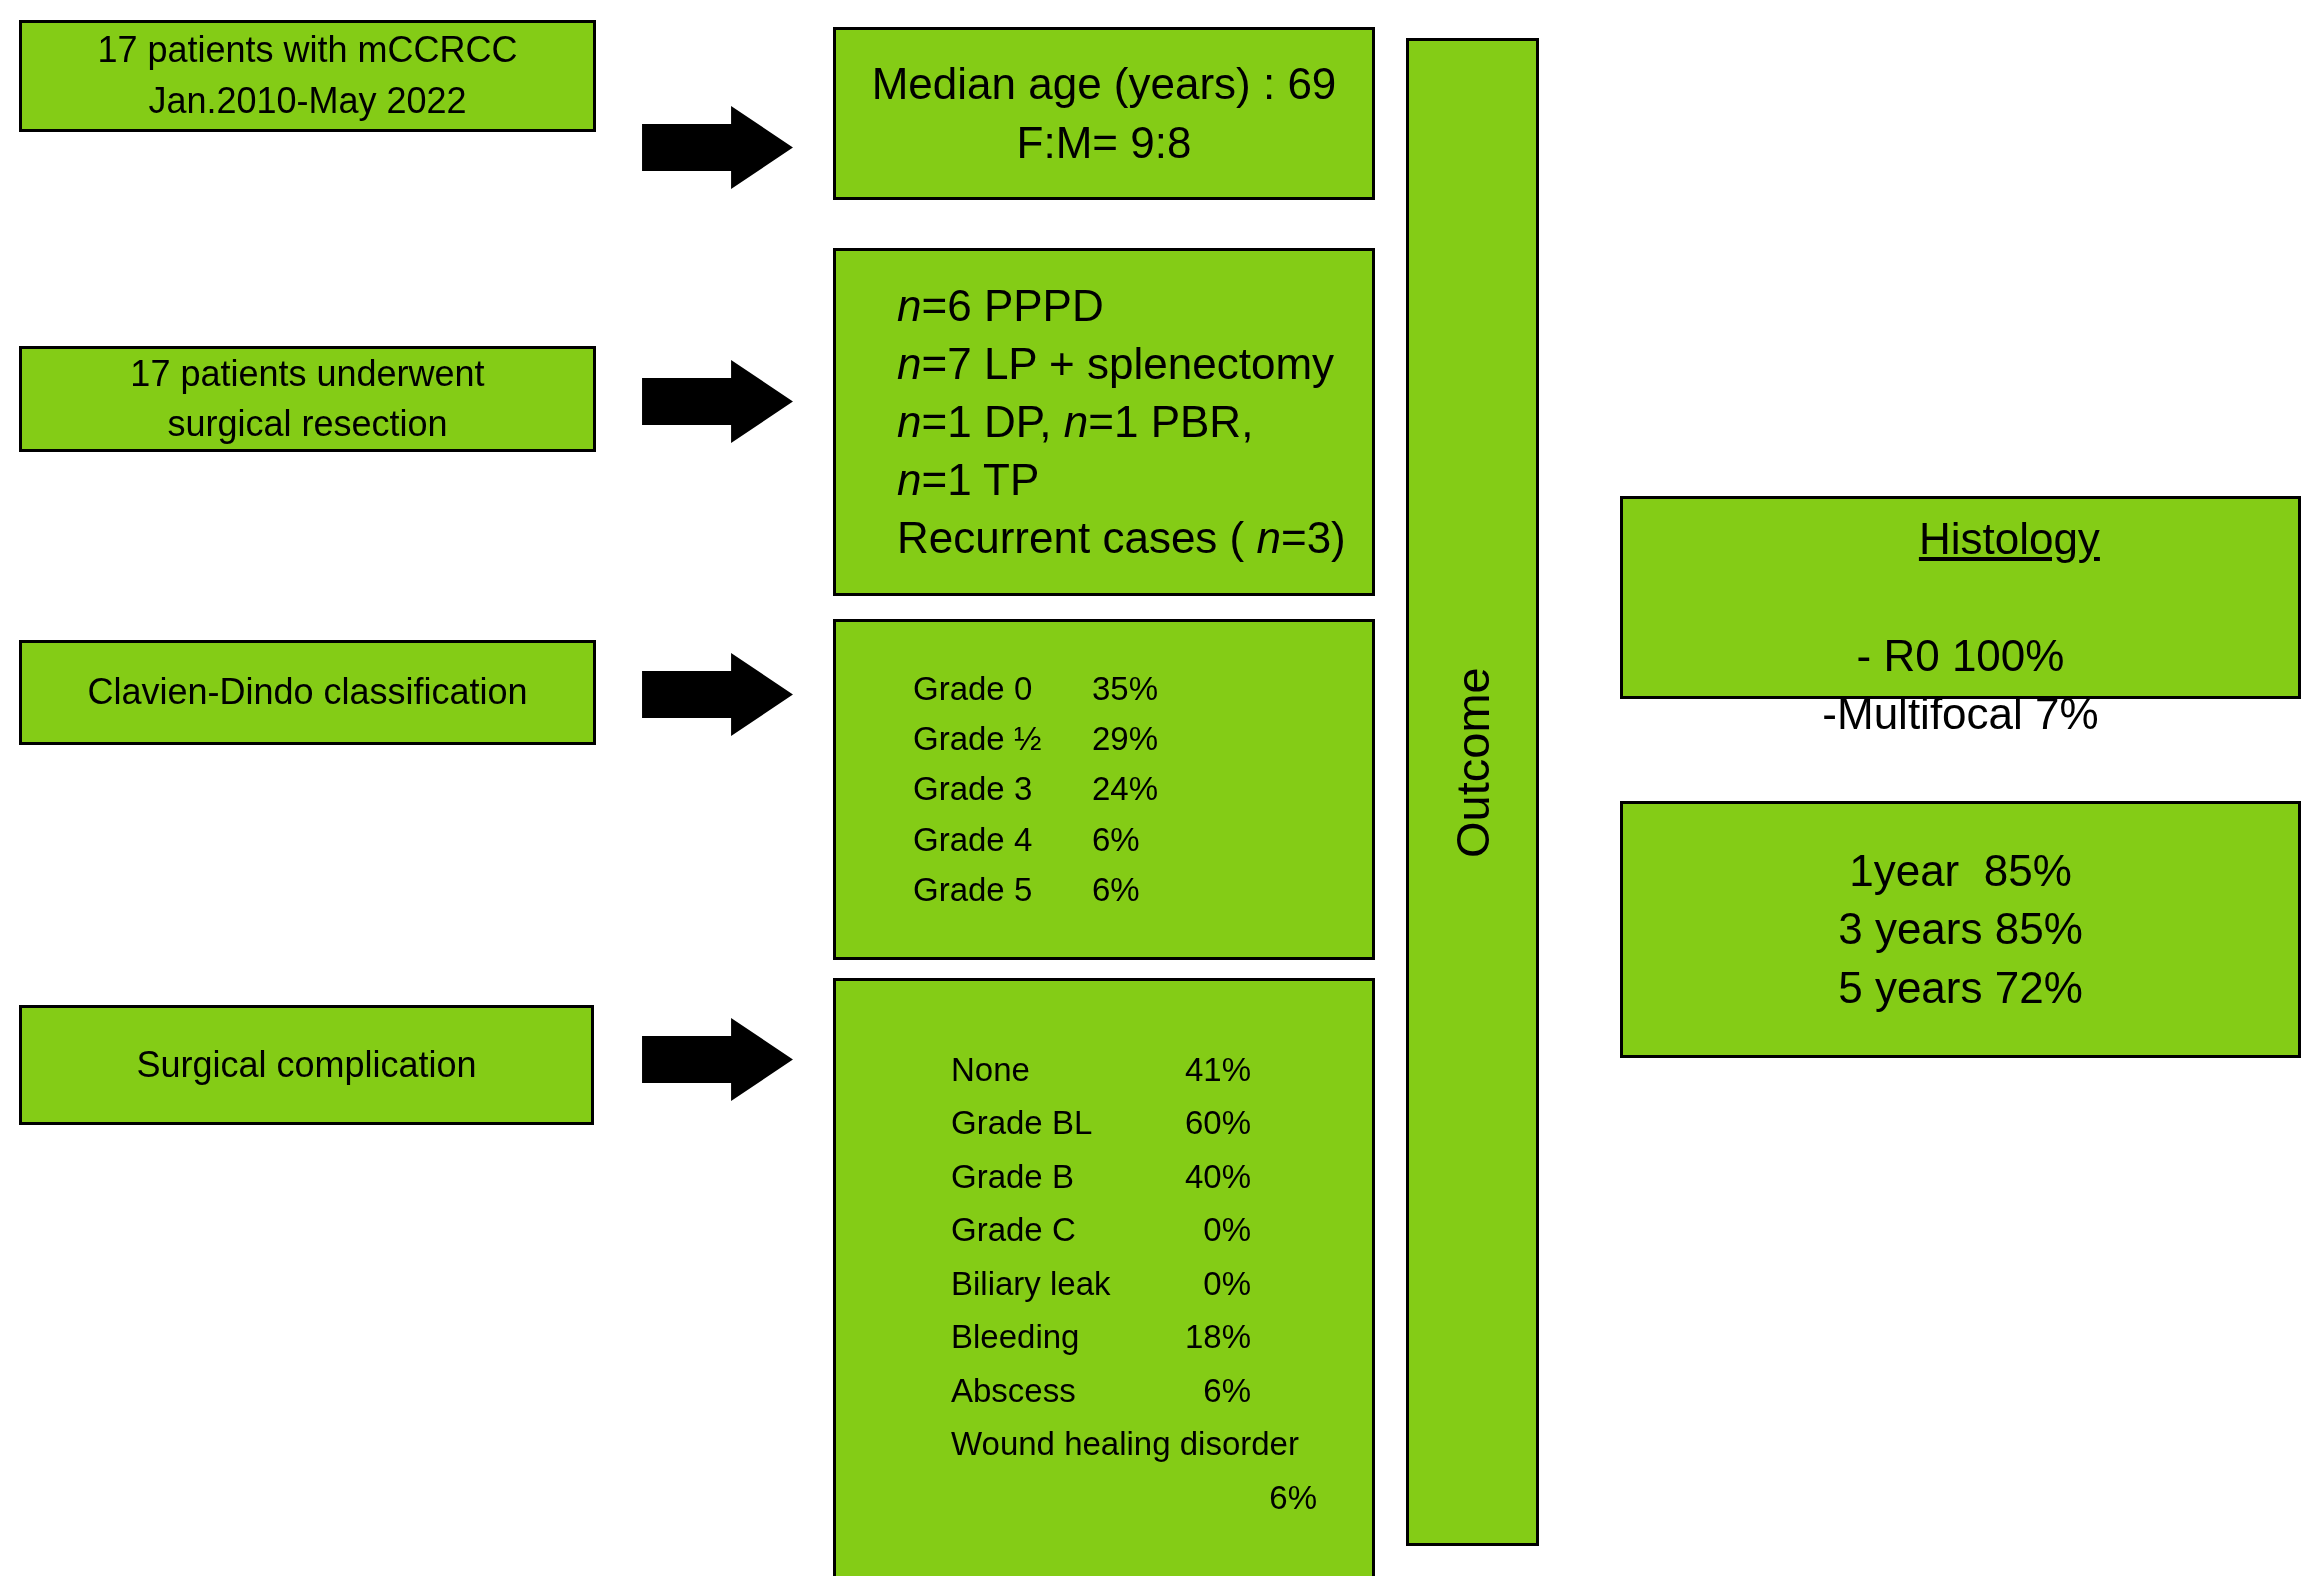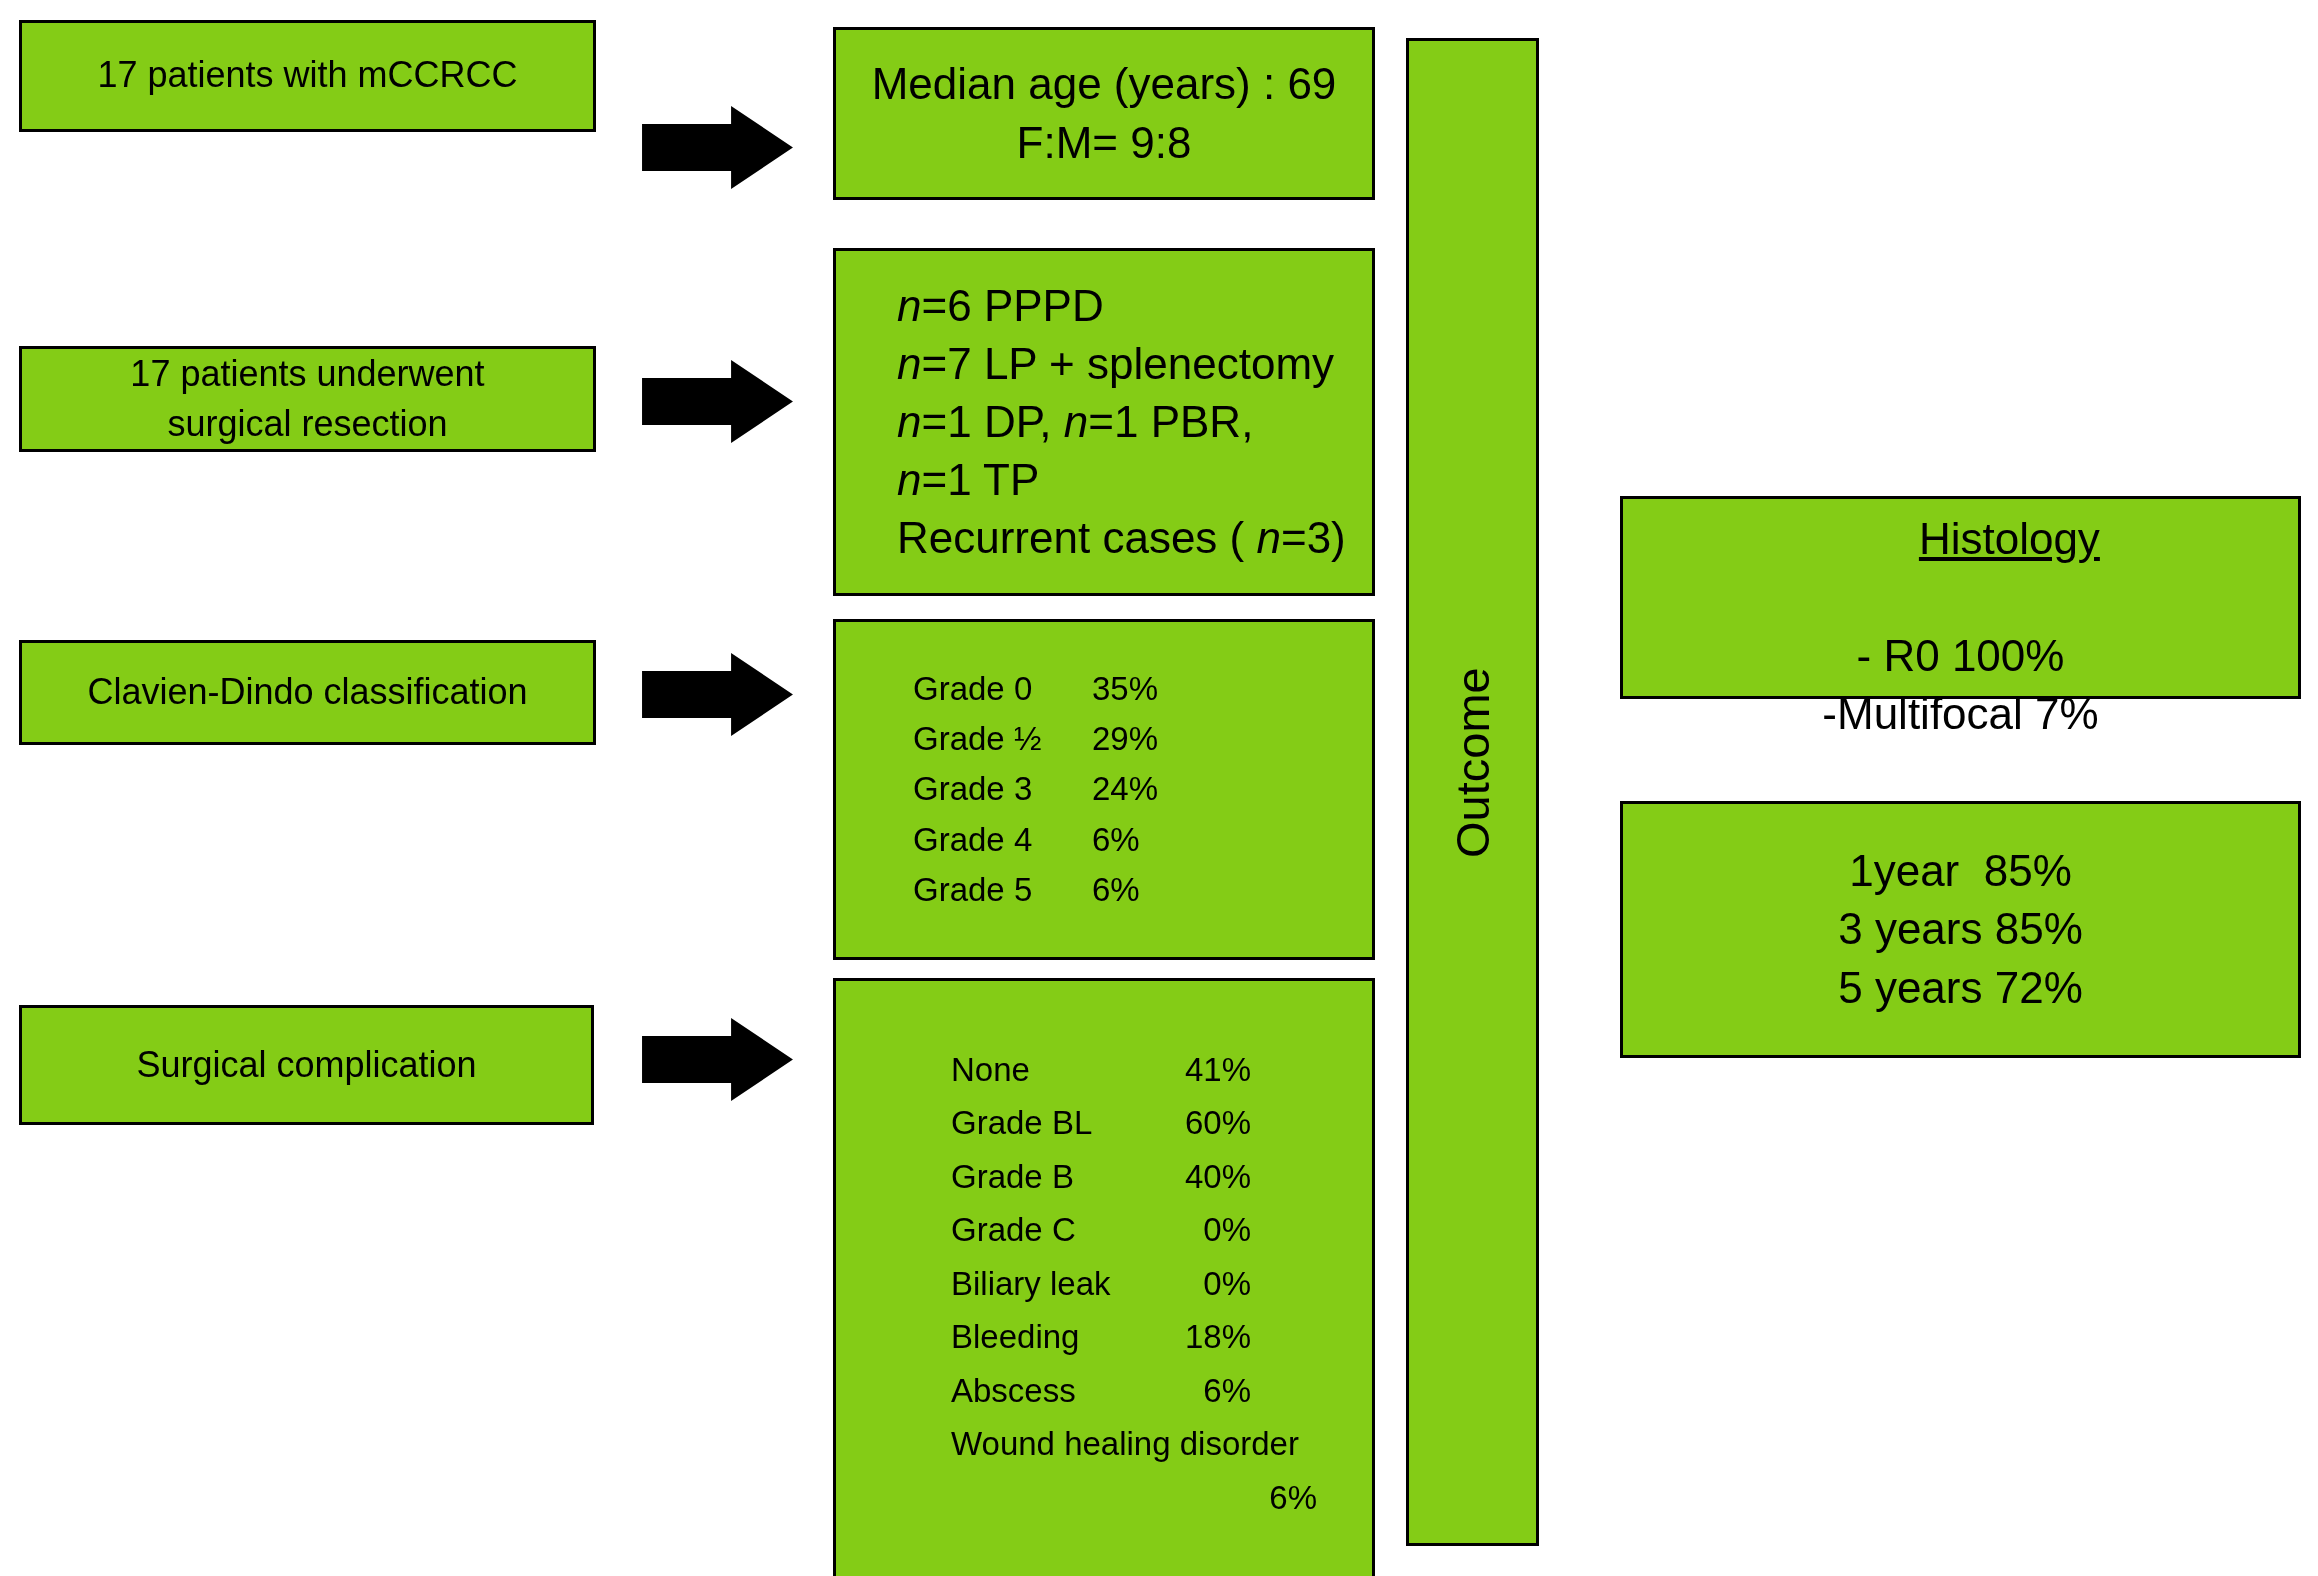--- a/index.html
+++ b/index.html
@@ -81,20 +81,21 @@
   .comp-row.tail { justify-content: flex-end; padding-right: 74px; }
 </style>
 </head>
 <body>
 
 <div id="canvas">
 
   <div class="box" style="left:19px; top:19.7px; width:577px; height:112px;">
     <div class="box-inner center">
       <div class="line-big">17 patients with mCCRCC</div>
+      <div class="line-big">Jan.2010-May 2022</div>
     </div>
   </div>
 
   <div class="box" style="left:19px; top:346px; width:577px; height:106px;">
     <div class="box-inner center">
       <div class="line-big">17 patients underwent</div>
       <div class="line-big">surgical resection</div>
     </div>
   </div>
 

